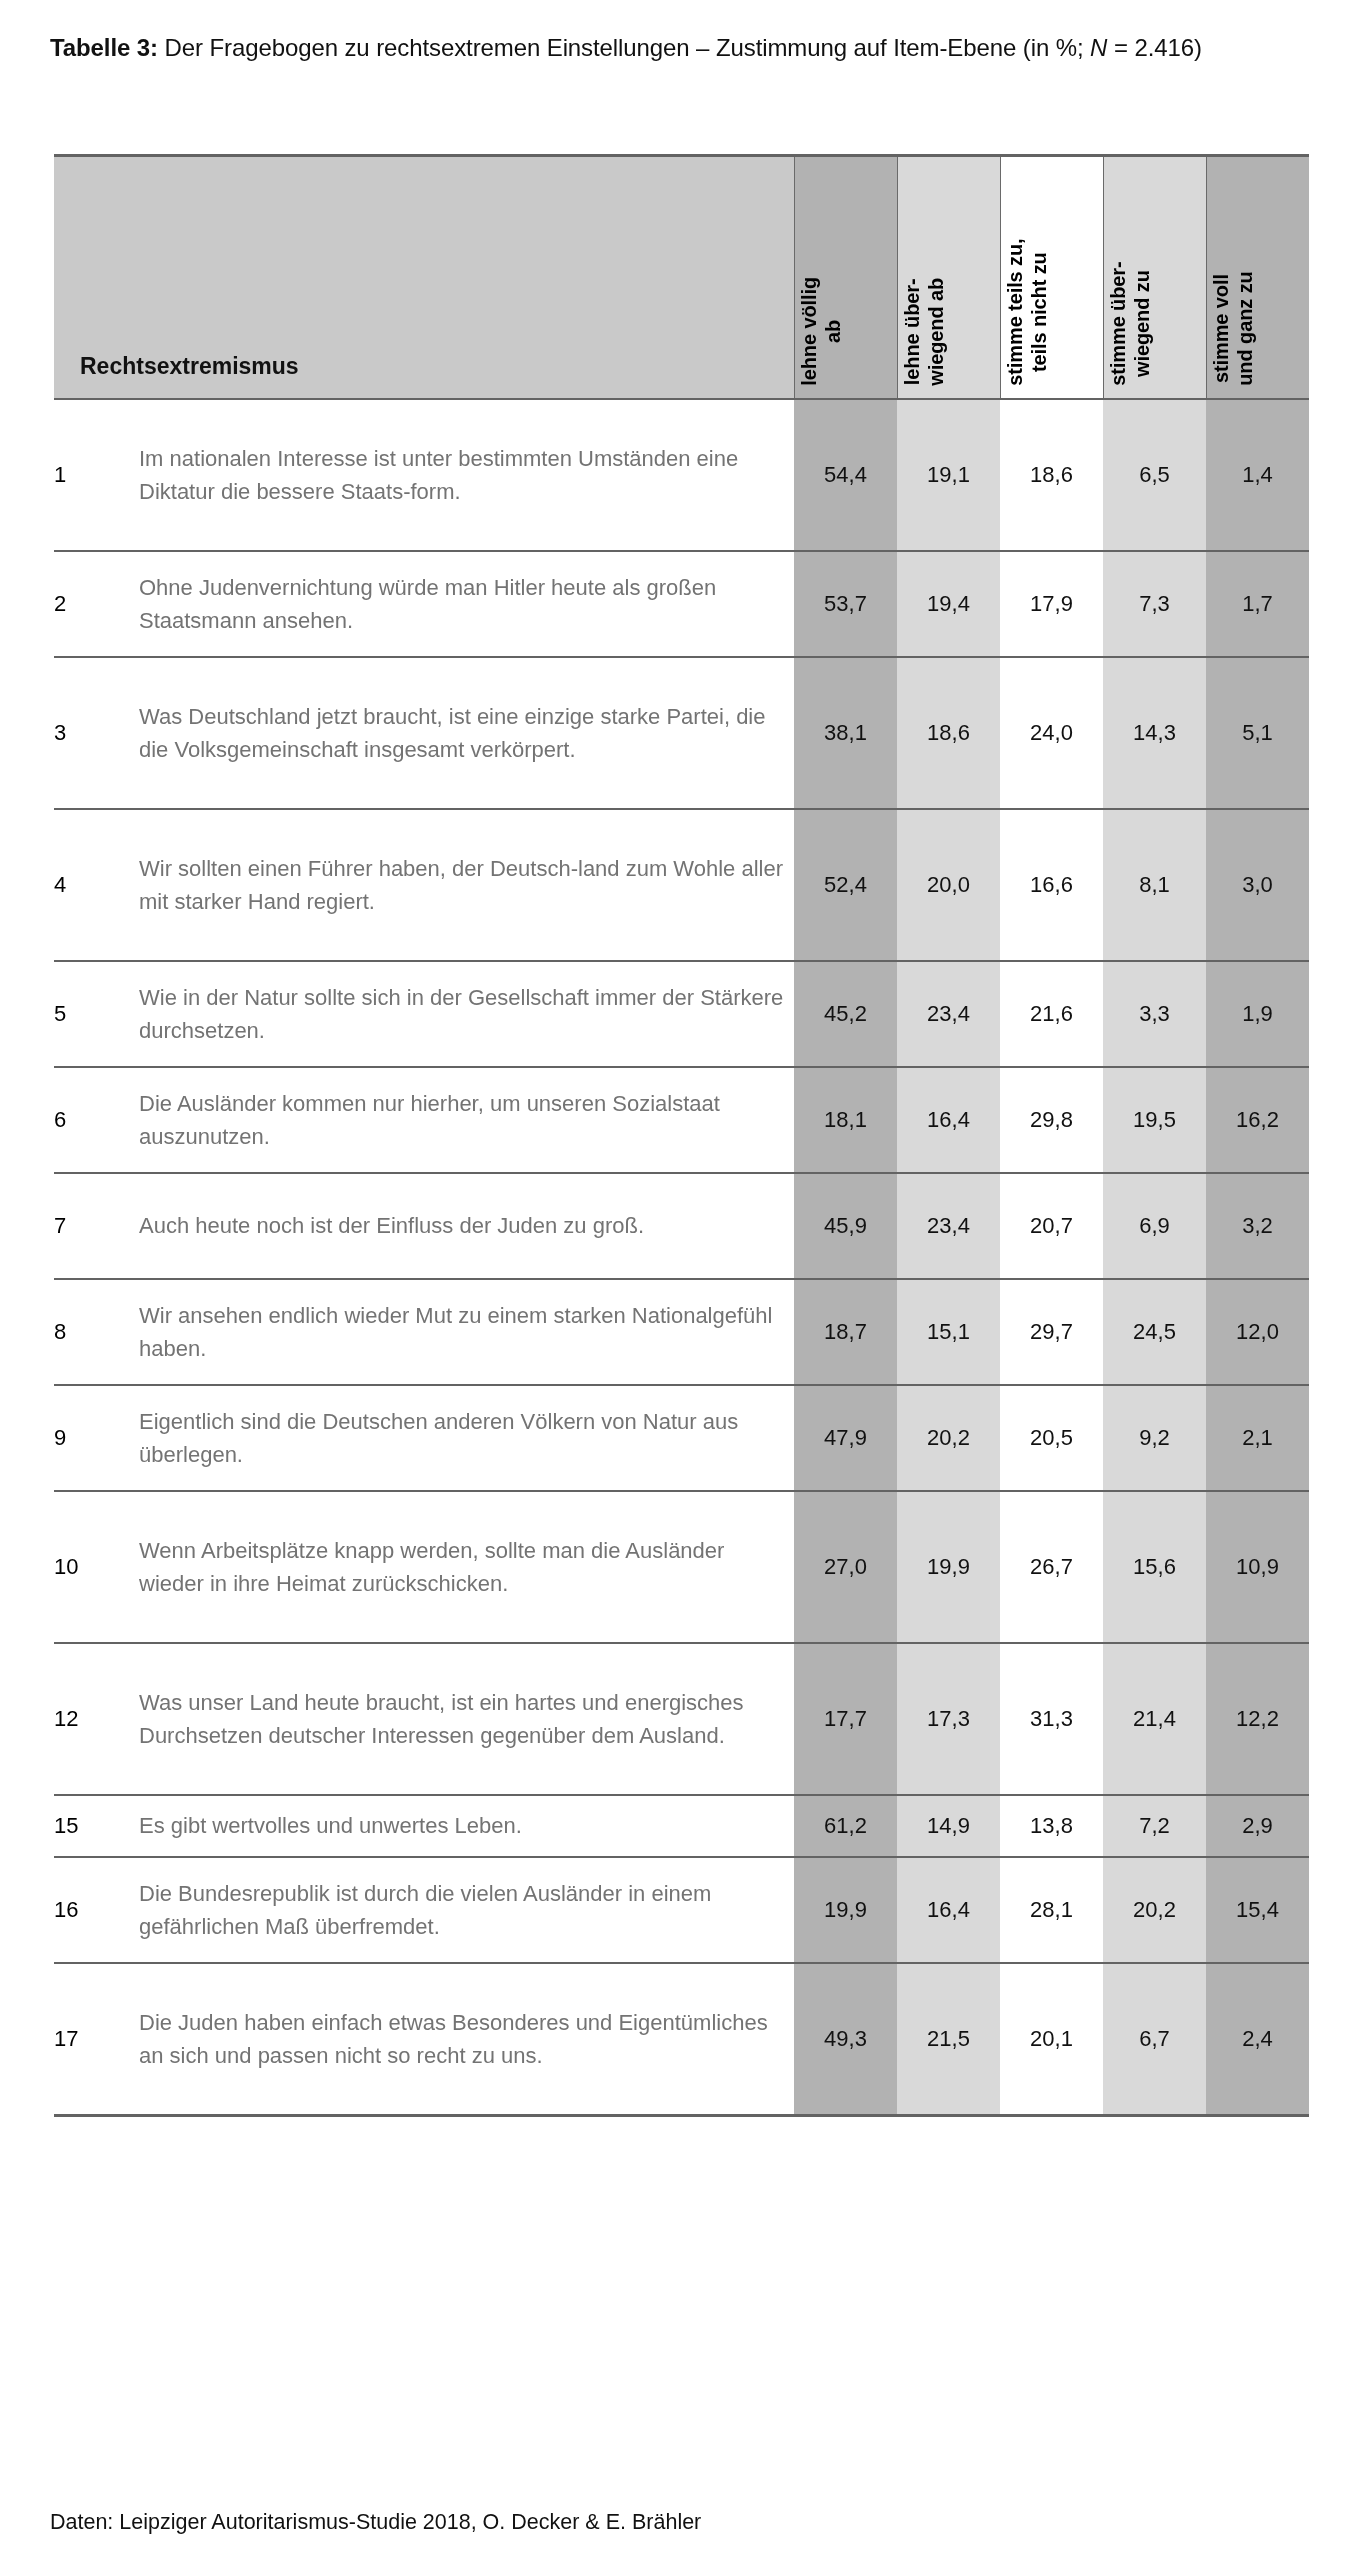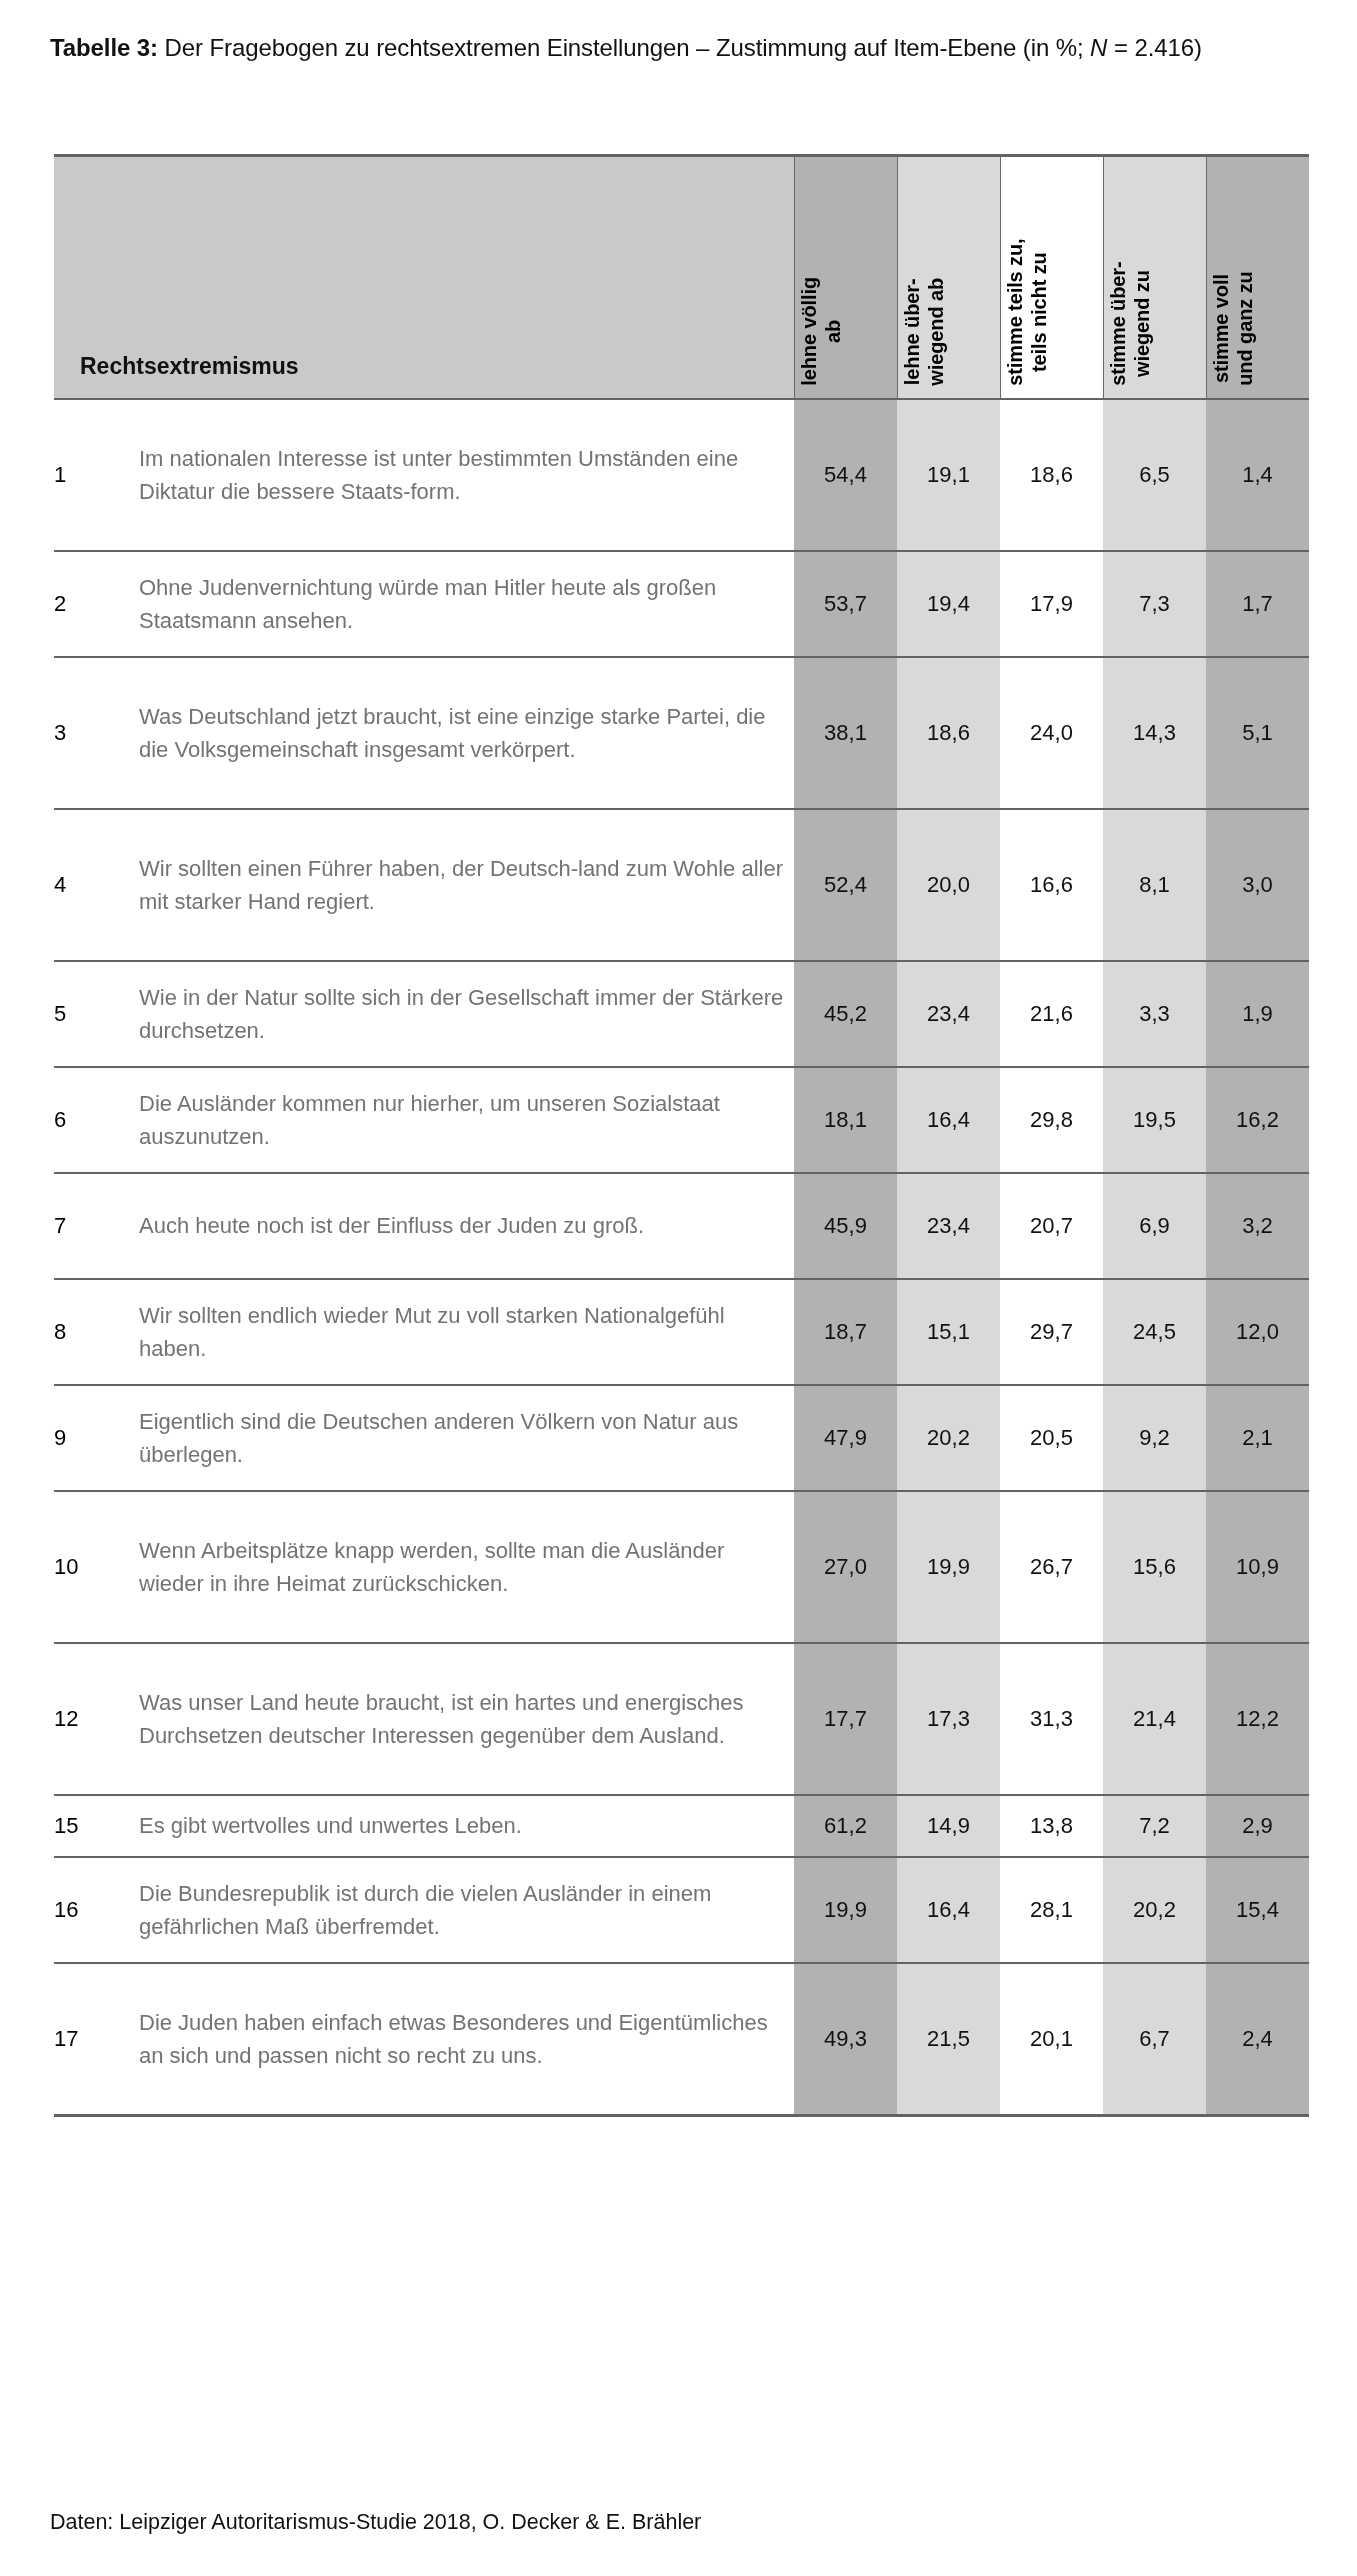--- a/index.html
+++ b/index.html
@@ -264,21 +264,21 @@
             <td class="num">7</td>
             <td class="txt">Auch heute noch ist der Einfluss der Juden zu groß.</td>
             <td class="val bg-dark">45,9</td>
             <td class="val bg-light">23,4</td>
             <td class="val bg-white">20,7</td>
             <td class="val bg-light">6,9</td>
             <td class="val bg-dark">3,2</td>
           </tr>
           <tr class="drow h2">
             <td class="num">8</td>
-            <td class="txt">Wir sollten endlich wieder Mut zu voll starken Nationalgefühl haben.</td>
+            <td class="txt">Wir ansehen endlich wieder Mut zu einem starken Nationalgefühl haben.</td>
             <td class="val bg-dark">18,7</td>
             <td class="val bg-light">15,1</td>
             <td class="val bg-white">29,7</td>
             <td class="val bg-light">24,5</td>
             <td class="val bg-dark">12,0</td>
           </tr>
           <tr class="drow h2">
             <td class="num">9</td>
             <td class="txt">Eigentlich sind die Deutschen anderen Völkern von Natur aus überlegen.</td>
             <td class="val bg-dark">47,9</td>

